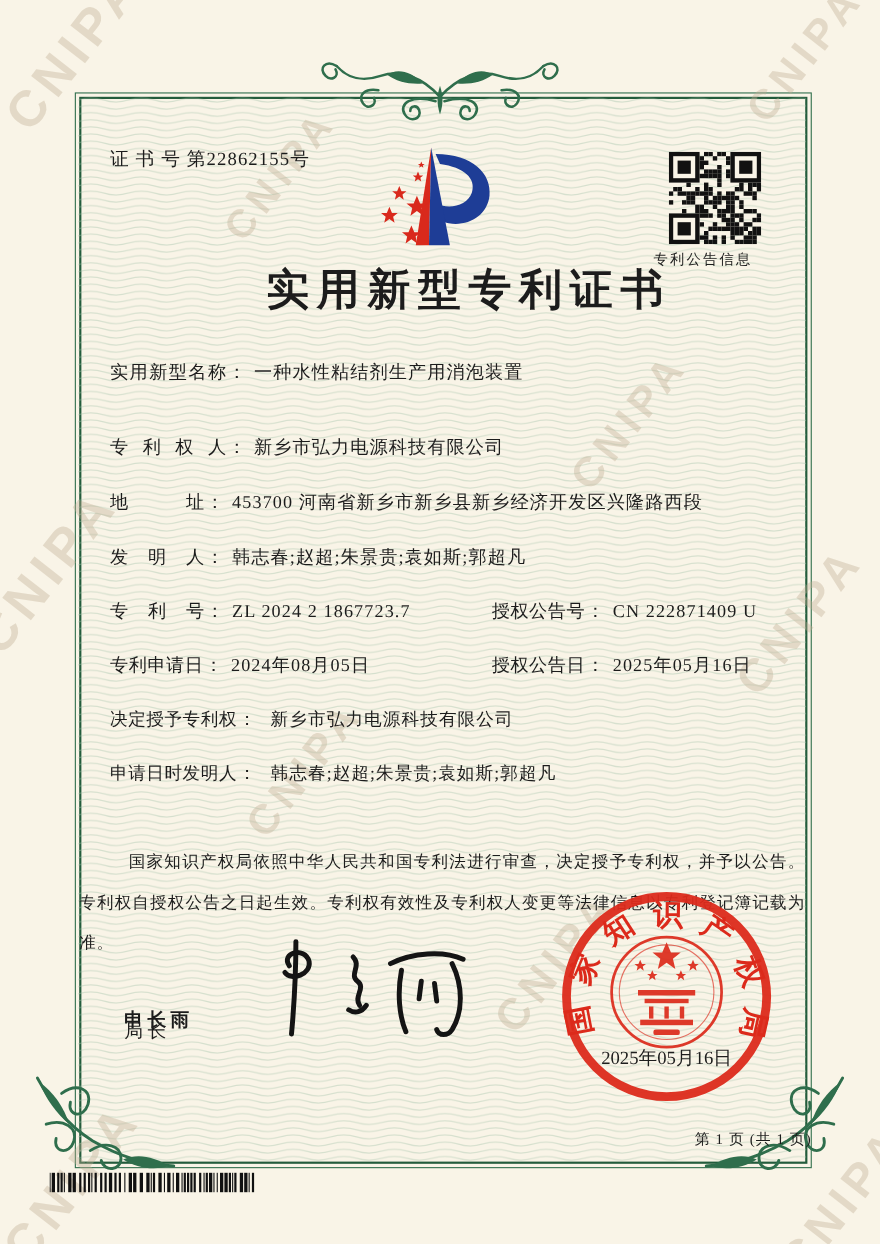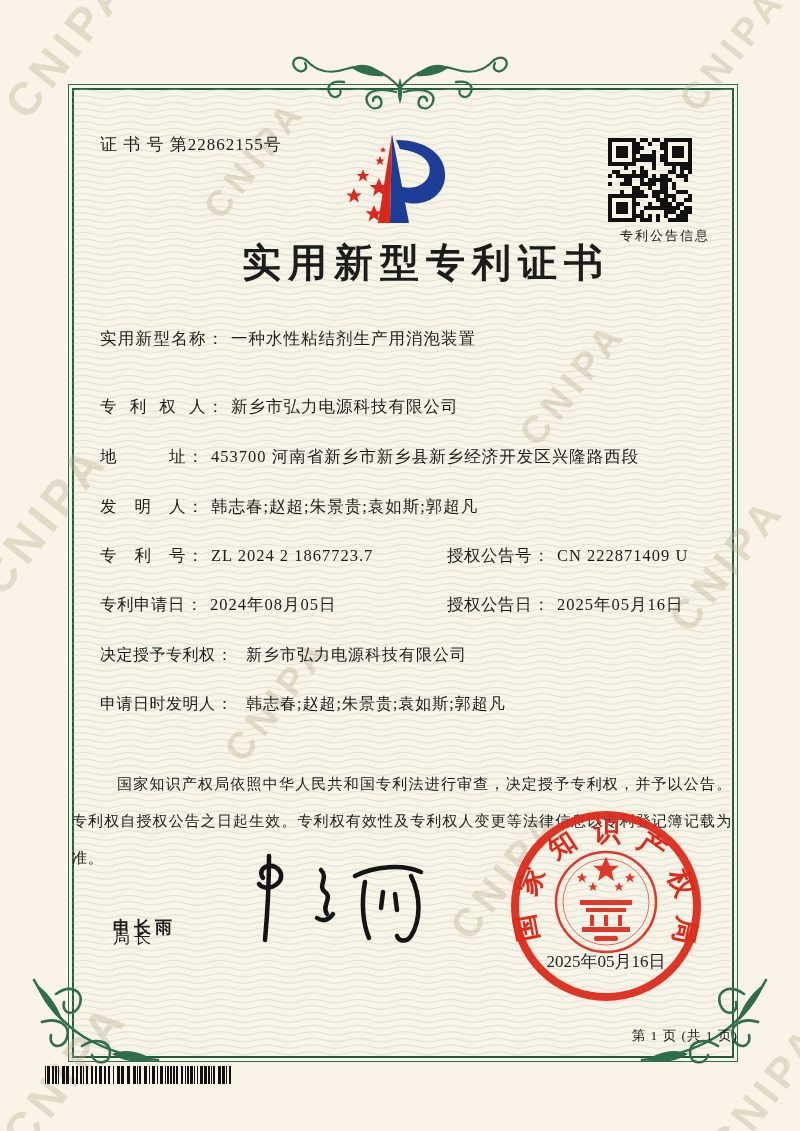--- a/index.html
+++ b/index.html
@@ -9,21 +9,21 @@
   
   .frame-outer{position:absolute;left:68px;top:84px;width:668px;height:976px;
                border:1.5px solid #2f6e4c;}
   .frame-inner{position:absolute;left:3px;top:3px;right:3px;bottom:3px;border:2.5px solid #235c3c;}
   
   .wm{position:absolute;font-family:"Liberation Sans",sans-serif;font-weight:bold;
       color:rgba(193,174,148,.38);letter-spacing:6px;transform:rotate(-52deg);
       white-space:nowrap;z-index:2;pointer-events:none;}
   
   .certno{position:absolute;left:100px;top:133px;font-size:17px;letter-spacing:1px;z-index:3;}
-  .qr-label{position:absolute;left:594px;top:227px;width:116px;text-align:right;
+  .qr-label{position:absolute;left:594px;top:227px;width:116px;text-align:left;
             font-size:13px;letter-spacing:2px;z-index:3;}
   .title{position:absolute;left:0;top:236px;width:800px;text-align:center;
          font-size:39px;font-weight:bold;letter-spacing:7px;z-index:3;padding-left:26px;}
   
   .row{position:absolute;left:100px;font-size:16.5px;line-height:1;white-space:nowrap;
        letter-spacing:.5px;z-index:3;}
   .rcol{position:absolute;left:447px;font-size:16.5px;line-height:1;white-space:nowrap;
         letter-spacing:.5px;z-index:3;text-align:right;}
   .lab{display:inline-block;text-align:justify;text-align-last:justify;}
   .w104{width:106px;}

